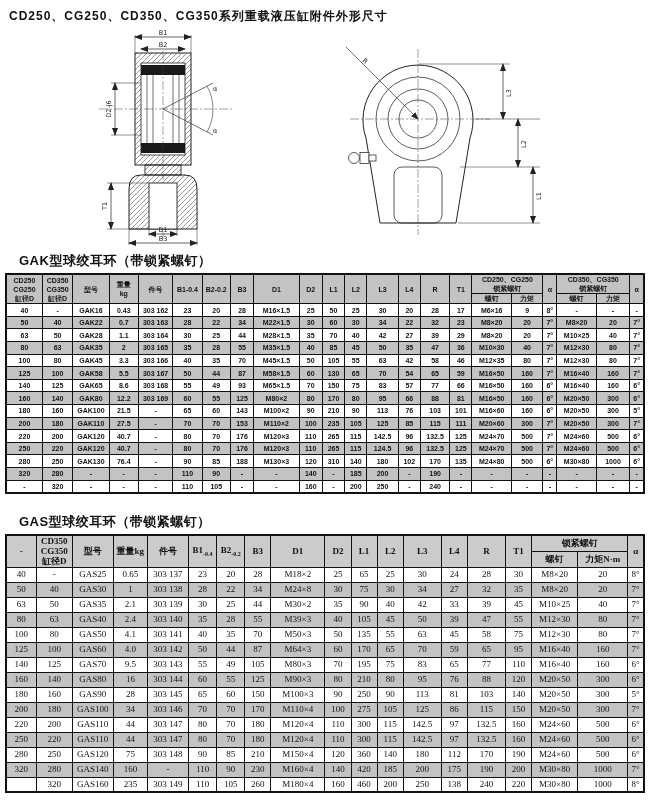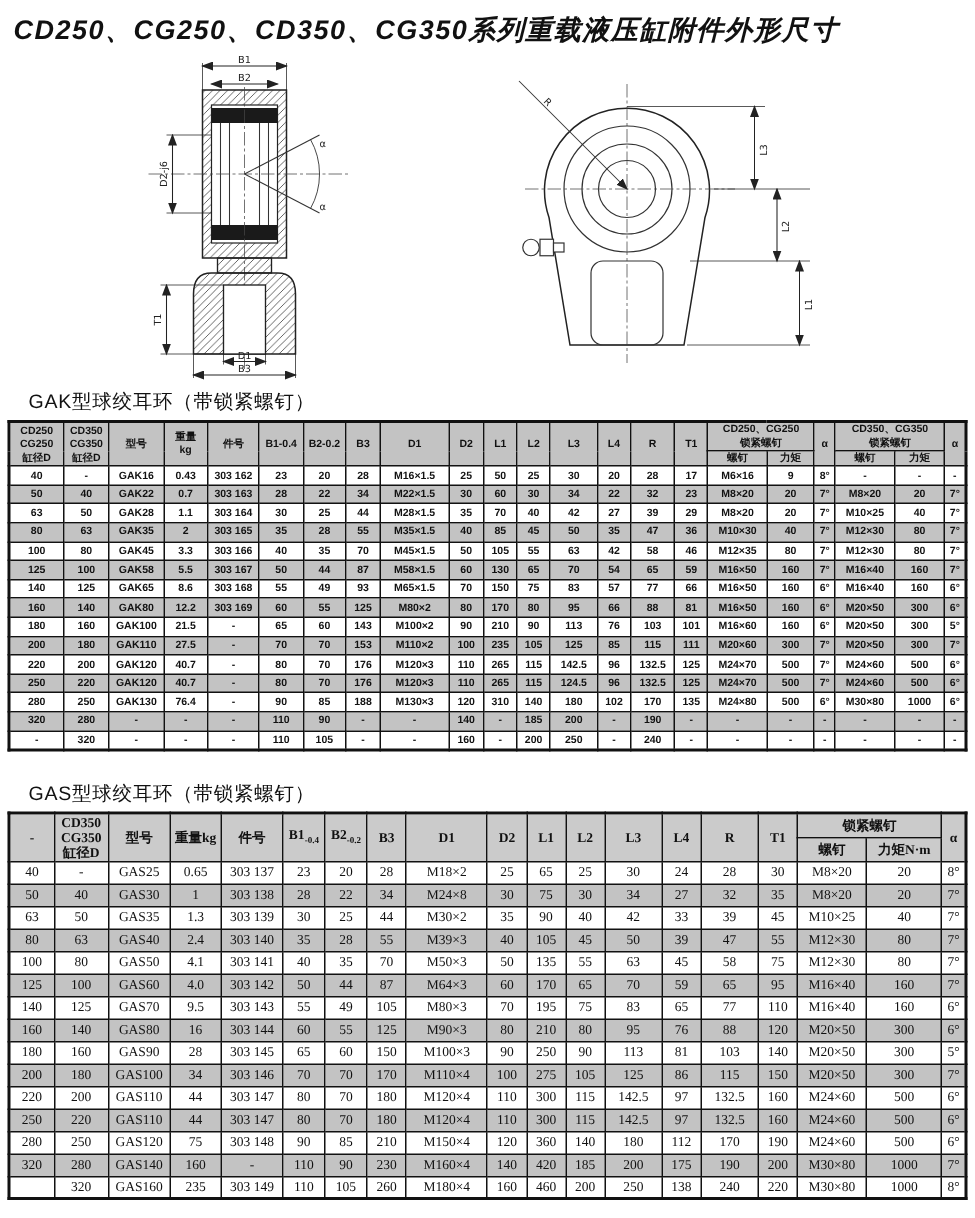--- a/index.html
+++ b/index.html
@@ -5,37 +5,36 @@
   * { box-sizing: border-box; margin: 0; padding: 0; }
   html,body { width: 650px; background: #ffffff; }
   body {
     height: 812px;
     font-family: "Liberation Sans", sans-serif;
     color: #111;
     padding: 6px 5px 0 5px;
     overflow: hidden;
   }
   .page-title {
-    font-size: 18px;
+    font-size: 12px;
     font-weight: bold;
     letter-spacing: 1px;
     padding: 2px 0 0 4px;
-    font-style: italic;
   }
   .drawings {
     height: 222px;
     display: flex;
     justify-content: center;
     align-items: flex-start;
     gap: 40px;
     margin-top: 2px;
   }
   .section-heading {
     font-size: 13px;
-    font-weight: normal;
+    font-weight: bold;
     padding: 3px 0 3px 14px;
     letter-spacing: 0.5px;
   }
   table {
     border-collapse: collapse;
     table-layout: fixed;
     width: 640px;
     margin: 0 auto;
     border: 2px solid #111;
   }
@@ -690,21 +689,21 @@
         <td>32</td>
         <td>35</td>
         <td>M8×20</td>
         <td>20</td>
         <td>7°</td>
       </tr>
       <tr>
         <td>63</td>
         <td>50</td>
         <td>GAS35</td>
-        <td>1.3</td>
+        <td>2.1</td>
         <td>303 139</td>
         <td>30</td>
         <td>25</td>
         <td>44</td>
         <td>M30×2</td>
         <td>35</td>
         <td>90</td>
         <td>40</td>
         <td>42</td>
         <td>33</td>

